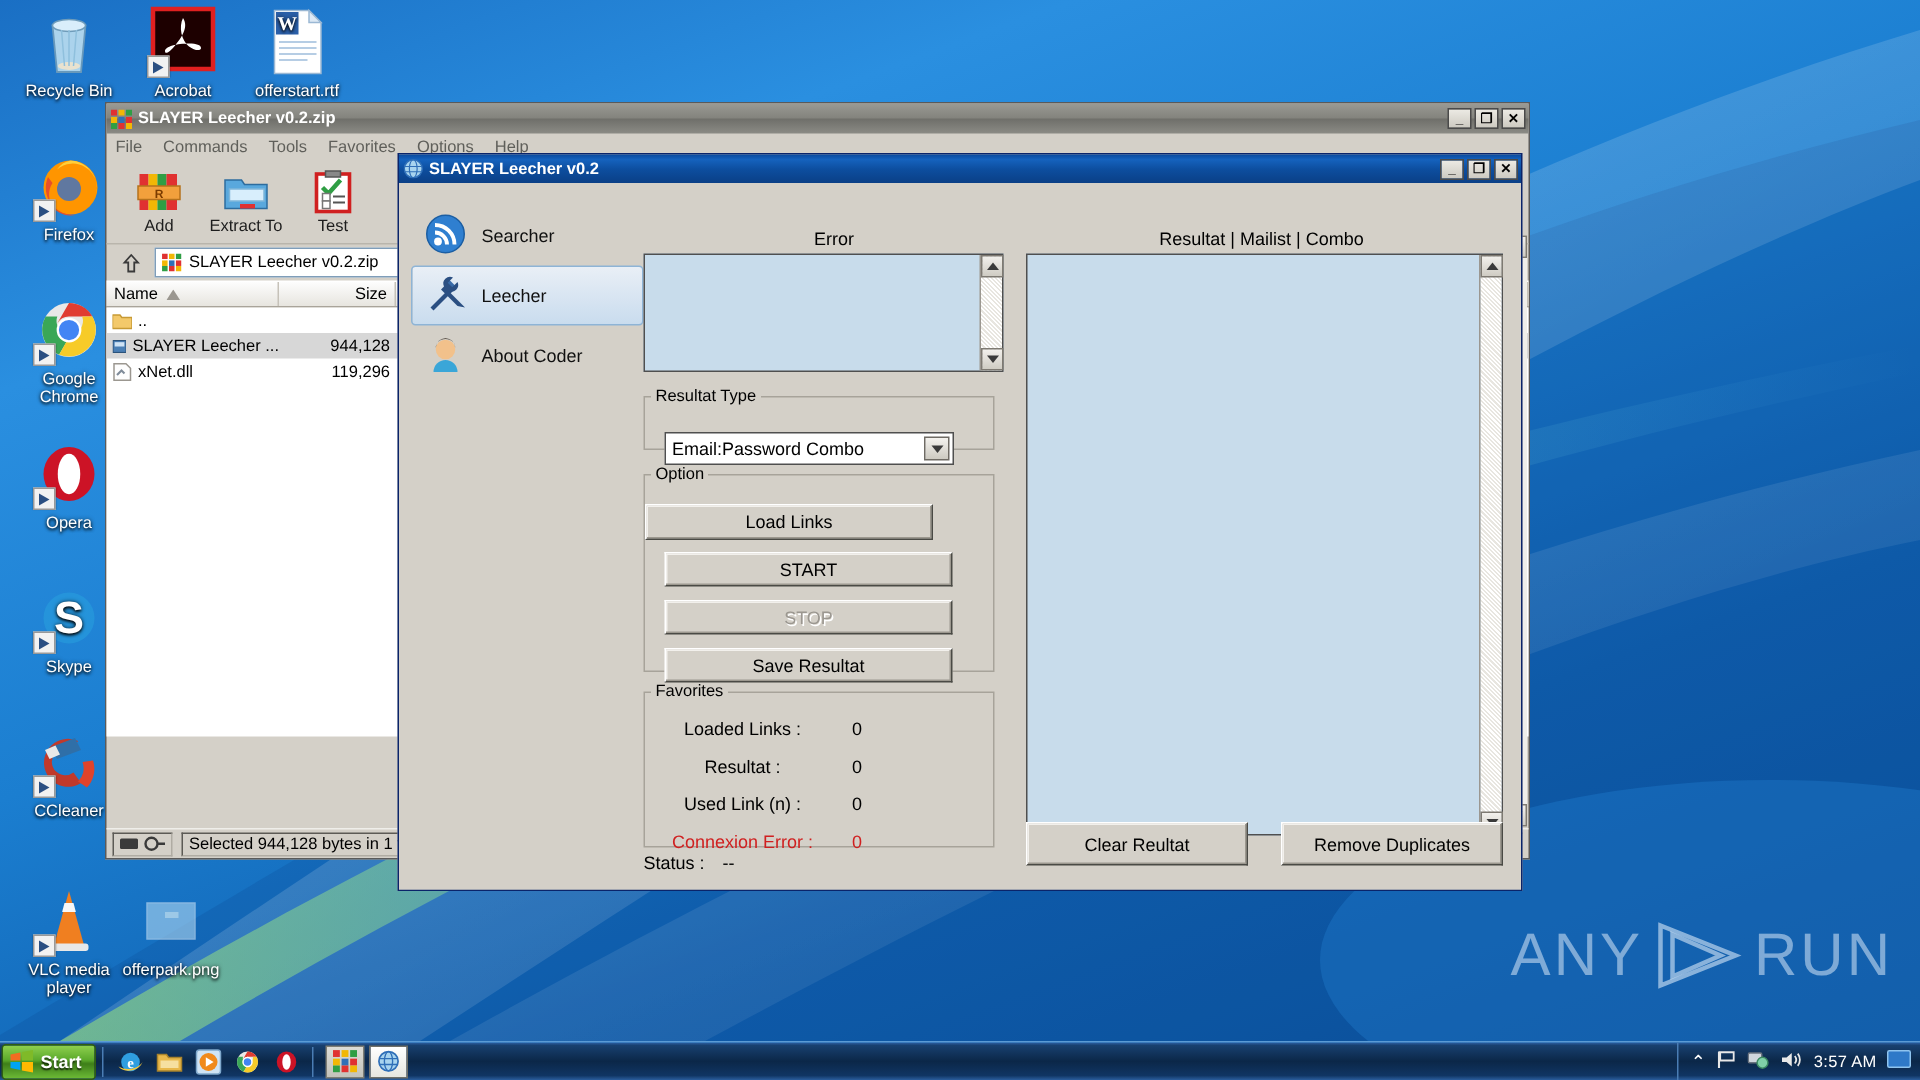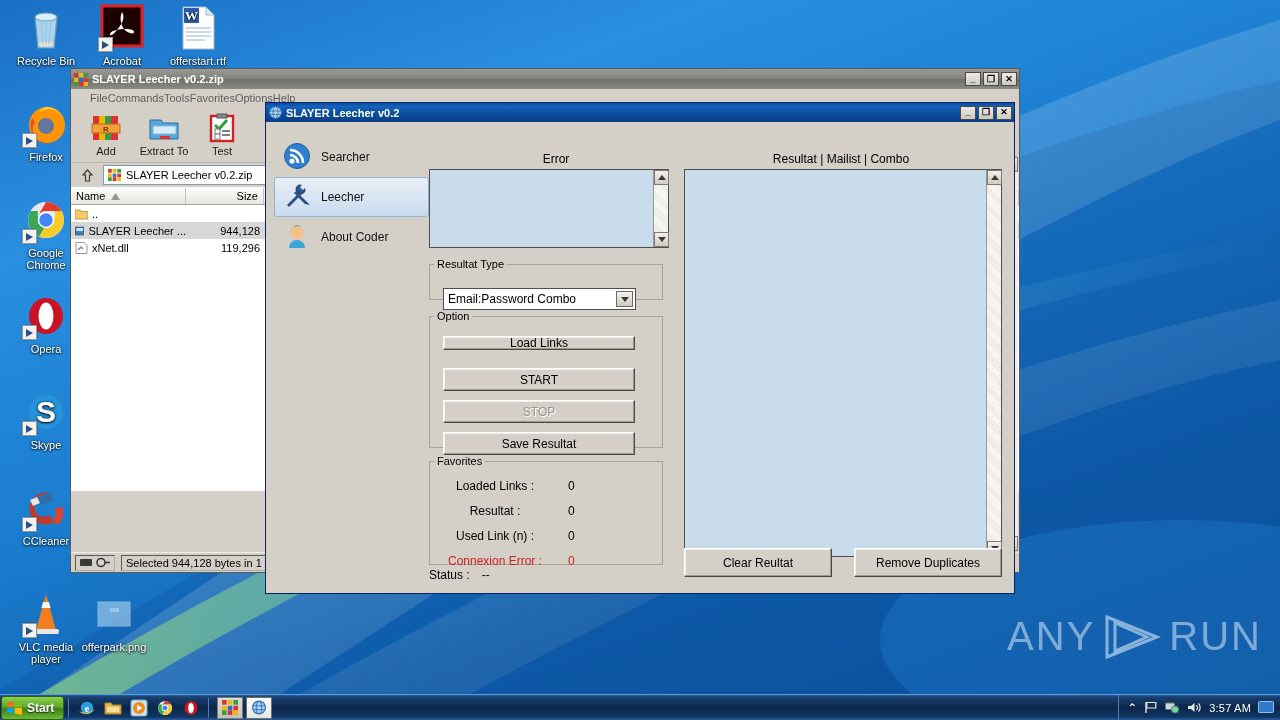--- a/index.html
+++ b/index.html
@@ -45,21 +45,21 @@
     content: ""; position: absolute; left: 3px; top: 3px;
     width: 0; height: 0;
     border-left: 7px solid #2b4f82;
     border-top: 4px solid transparent;
     border-bottom: 4px solid transparent;
   }
 
   
   #anyrun {
     position: absolute; right: 18px; bottom: 34px;
-    display: flex; align-items: flex-start; gap: 6px;
+    display: flex; align-items: center; gap: 6px;
     color: rgba(215,232,248,.55);
     font-size: 40px; letter-spacing: 2px;
     font-family: "Liberation Sans", sans-serif;
     user-select: none;
   }
 
   
   #taskbar {
     position: absolute; left: 0; bottom: 0; width: 1280px; height: 26px;
     background: linear-gradient(to bottom, #2b5fa4 0%, #18406f 8%, #0b2748 50%, #103563 88%, #2a5d9c 100%);
@@ -120,21 +120,21 @@
     font-family: "Liberation Sans", sans-serif;
   }
 
   
   #winrar { left: 70px; top: 68px; width: 950px; height: 505px; }
   #winrar .titlebar {
     background: linear-gradient(to bottom, #9a9a94 0%, #83837d 48%, #6f6f6a 52%, #8b8b85 100%);
   }
   #winrar .menubar {
     height: 18px; display: flex; align-items: center;
-    font-size: 11px; color: #5f5f5a; padding-left: 19px; 
+    font-size: 11px; color: #5f5f5a; padding-left: 6px; gap: 14px;
   }
   #winrar .toolbar {
     height: 56px; display: flex; align-items: flex-start;
     padding: 4px 0 0 6px; gap: 0;
     border-bottom: 1px solid #b9b5ac;
   }
   .tb-item {
     width: 58px; text-align: center; font-size: 11px; color: #1d1d1d;
   }
   .tb-item .ico { height: 34px; display: flex; align-items: center; justify-content: center; }
@@ -656,21 +656,21 @@
         <div class="combo" style="left:13px;top:18px;width:193px">
           <span>Email:Password Combo</span>
           <div class="arrowbtn">
               <div class="arr down"></div>
             </div>
         </div>
       </fieldset>
 
       <fieldset class="grp" style="left:163px;top:188px;width:234px;height:138px">
         <legend>Option</legend>
-        <div class="btn95" style="left:13px;top:14px;width:192px;height:14px">
+        <div class="btn95" style="left:0;top:14px;width:192px;height:24px">
           <span>Load Links</span>
         </div>
         <div class="btn95" style="left:13px;top:46px;width:192px;height:23px">
           <span>START</span>
         </div>
         <div class="btn95 disabled" style="left:13px;top:78px;width:192px;height:23px">
           <span>STOP</span>
         </div>
         <div class="btn95" style="left:13px;top:110px;width:192px;height:23px">
           <span>Save Resultat</span>

